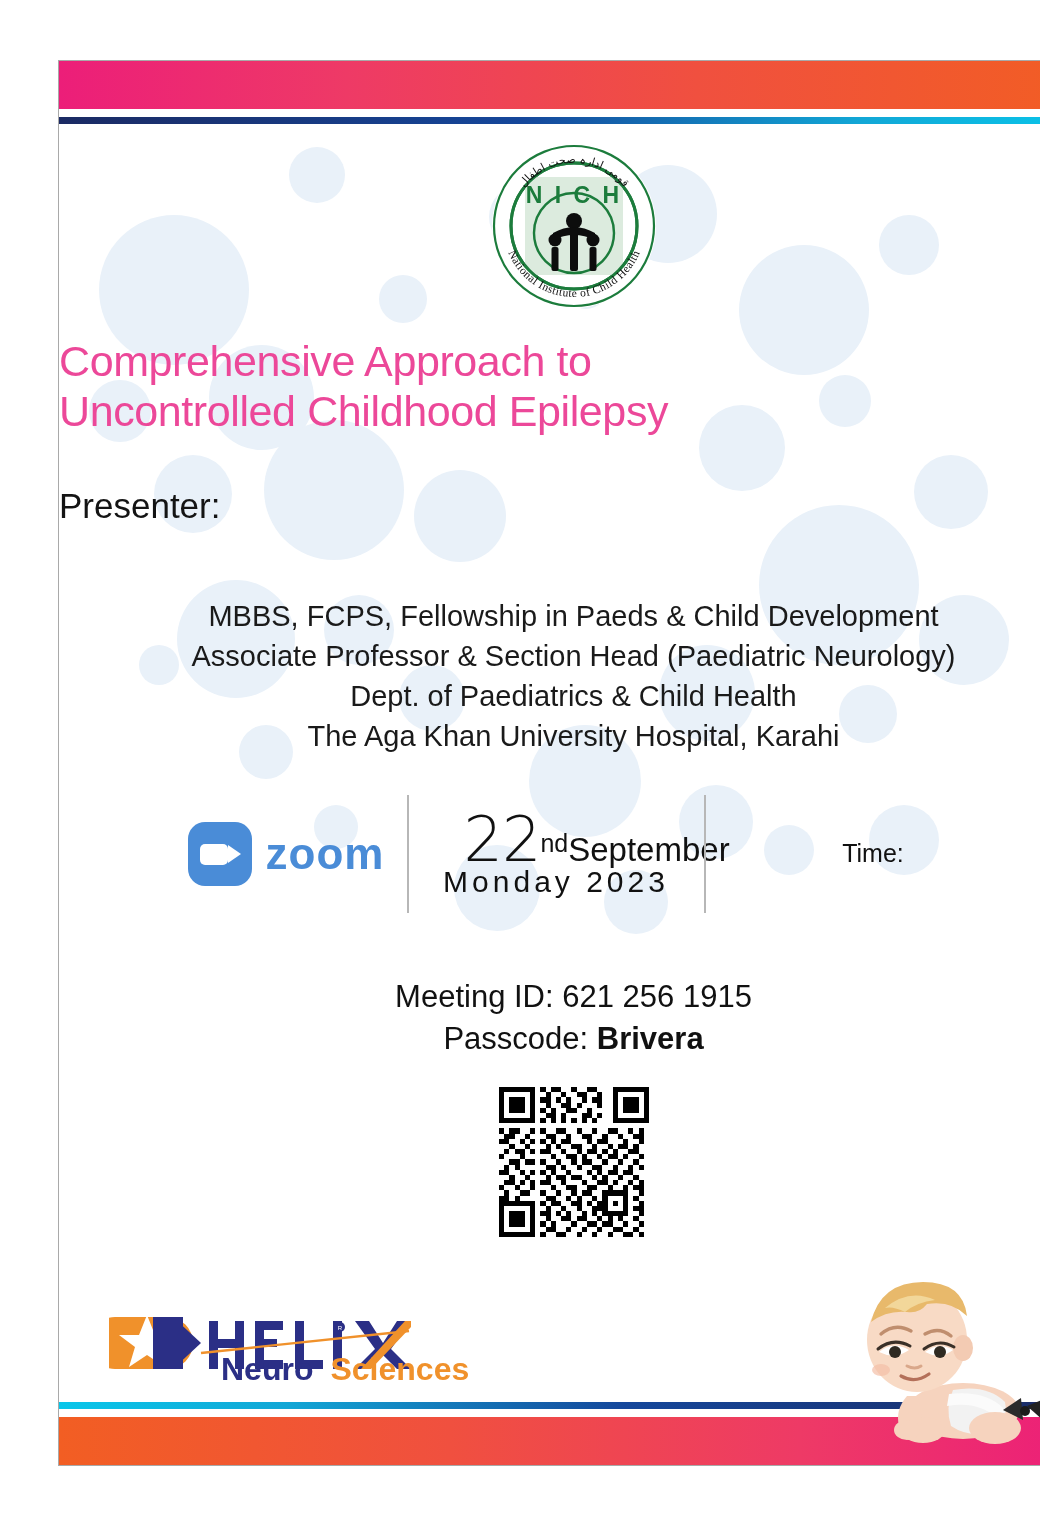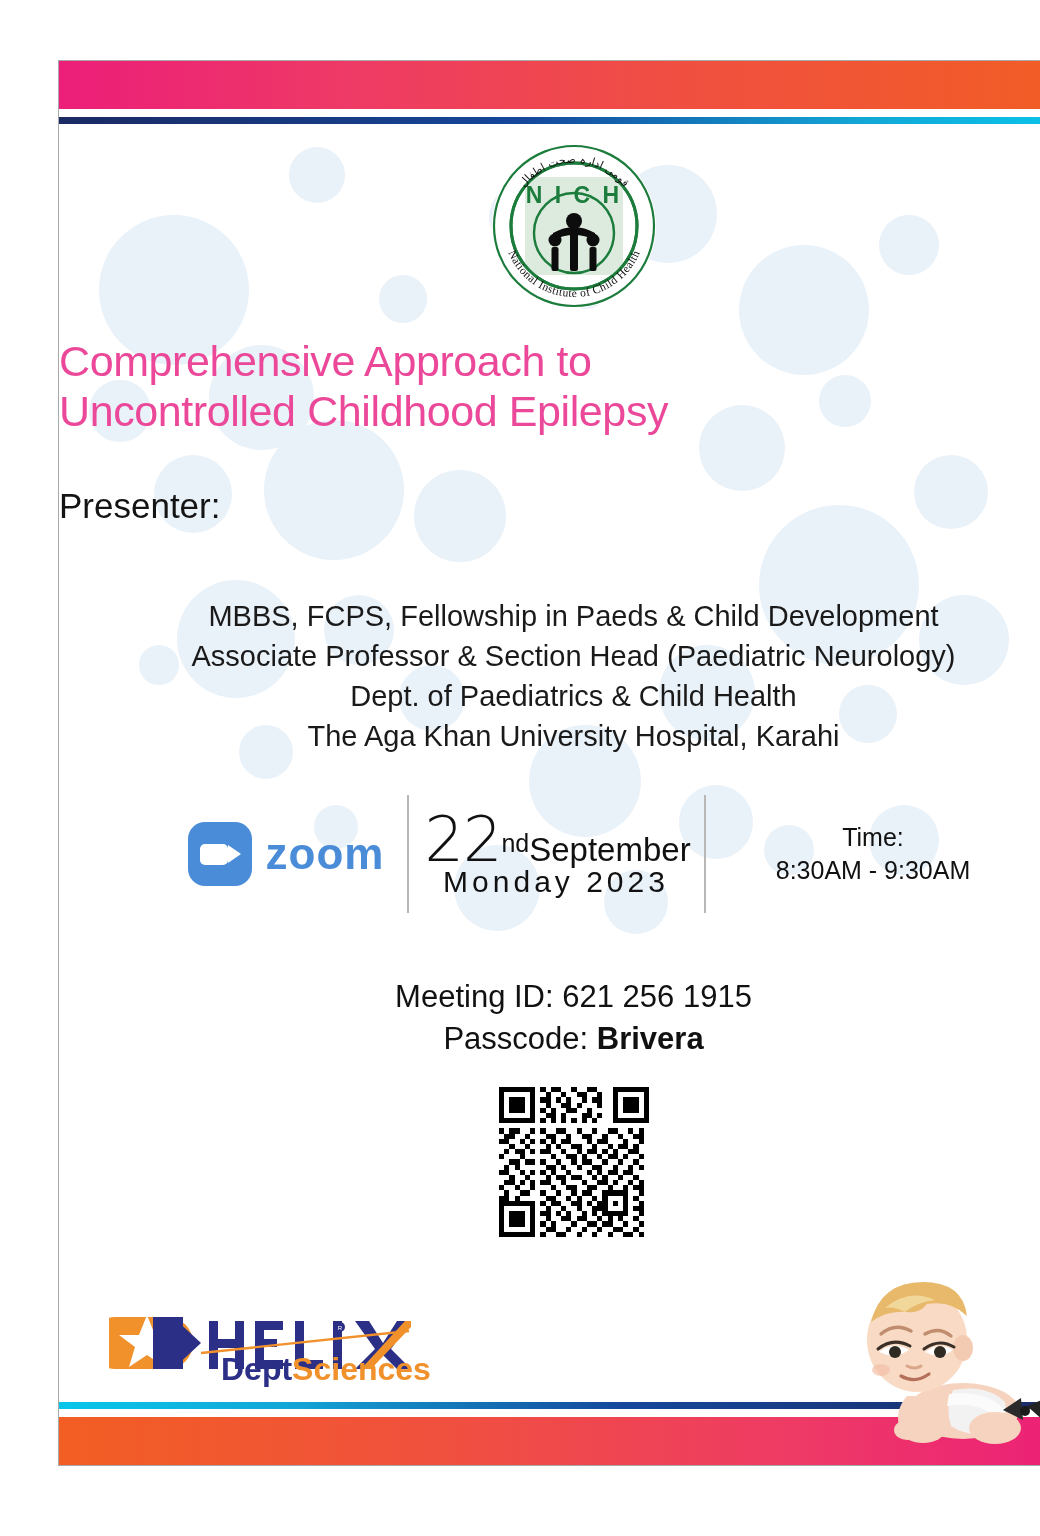--- a/index.html
+++ b/index.html
@@ -56,21 +56,21 @@
   #zoom-mark .cam-lens{position:absolute;left:40px;top:23px;width:0;height:0;
              border-top:9px solid transparent;border-bottom:9px solid transparent;
              border-left:13px solid #ffffff;}
   #zoom-word{font-size:44px;color:#4A8CD7;font-weight:bold;letter-spacing:1px;}
 
   .v-divider{width:2px;height:118px;background:#b7b7b7;flex:none;}
 
   #date-block{width:295px;text-align:center;padding:0 16px;box-sizing:border-box;}
   #date-line1{font-size:24px;line-height:1;white-space:nowrap;color:#111;}
   #date-day{font-size:62px;font-weight:300;letter-spacing:-1px;
-            font-family:"DejaVu Sans",sans-serif;}
+            font-family:"DejaVu Sans",sans-serif;margin-left:39px;}
   #date-ord{font-size:25px;vertical-align:super;font-family:"Liberation Sans",sans-serif;}
   #date-month{font-size:33px;font-family:"Liberation Sans",sans-serif;}
   #date-line2{font-size:30px;letter-spacing:4px;color:#111;margin-top:-6px;
               font-family:"Liberation Sans",sans-serif;}
 
   #time-block{width:300px;text-align:center;padding-left:35px;box-sizing:border-box;
               font-size:25px;line-height:1.34;color:#111;}
 
   
   #meeting-info{position:absolute;left:0;top:915px;width:100%;text-align:center;
@@ -78,21 +78,21 @@
   #meeting-info .pass-val{font-weight:bold;}
 
   
   #qr-code{position:absolute;left:50%;top:1022px;transform:translateX(-50%);
            width:150px;height:158px;}
 
   
   #helix-logo{position:absolute;left:50px;bottom:62px;width:305px;height:92px;}
   #helix-word{position:absolute;left:112px;top:40px;font-size:32px;font-weight:bold;}
   #helix-word .nm{color:#2B2F86;}
-  #helix-word .sc{color:#F0912B;}
+  #helix-word .sc{color:#F0912B;margin-left:17px;}
 
   
   #baby-graphic{position:absolute;right:28px;bottom:12px;width:215px;height:175px;}
 </style>
 </head>
 <body>
 
 <div id="flyer-card">
 
   <div id="top-gradient-band" class="band-thick"></div>
@@ -201,21 +201,20 @@
         <div id="date-line1">
           <span id="date-day">22</span><span id="date-ord">nd</span><span id="date-month">September</span>
         </div>
         <div id="date-line2">Monday 2023</div>
       </div>
 
       <div class="v-divider"></div>
 
       <div id="time-block">
         <div>Time:</div>
-        <div>8:30AM - 9:30AM</div>
       </div>
     </div>
 
     <div id="meeting-info">
       <div>
         <span>Meeting ID:</span>
         <span>621 256 1915</span>
       </div>
       <div>
         <span>Passcode:</span>
@@ -484,21 +483,21 @@
           <polygon points="246,10 260,10 274,32 288,10 302,10 282,38 302,58 288,58 274,44 260,58 246,58 266,38"></polygon>
         </g>
 
         <polygon points="252,58 296,10 302,10 302,16 262,58" fill="#F0912B"></polygon>
 
         <path d="M92 42 L300 20" stroke="#F0912B" stroke-width="2.4" fill="none"></path>
         <circle cx="231" cy="16" r="5" fill="#2B2F86"></circle>
         <text x="231" y="19" text-anchor="middle" font-family="Liberation Sans, sans-serif" font-size="6" fill="#ffffff">R</text>
       </svg>
       <div id="helix-word">
-        <span class="nm">Dept</span><span class="sc">Sciences</span>
+        <span class="nm">Neuro</span><span class="sc">Sciences</span>
       </div>
     </div>
 
     <div id="baby-graphic">
       <svg viewBox="0 0 215 175" width="215" height="175" aria-hidden="true">
 
         <ellipse cx="118" cy="133" rx="56" ry="28" fill="#F6D3BE"></ellipse>
 
         <path d="M108 112 q34 -6 52 12 q4 20 -14 30 q-22 6 -40 -6 q-6 -18 2 -36 z" fill="#F2F2F2"></path>
         <path d="M104 116 q36 -4 54 14 q2 8 -2 14 q-20 -22 -54 -16 z" fill="#FBFBFB"></path>

